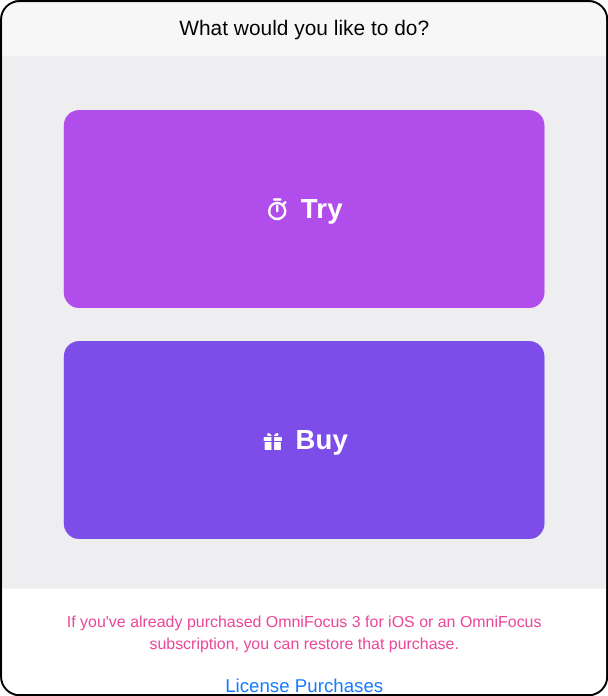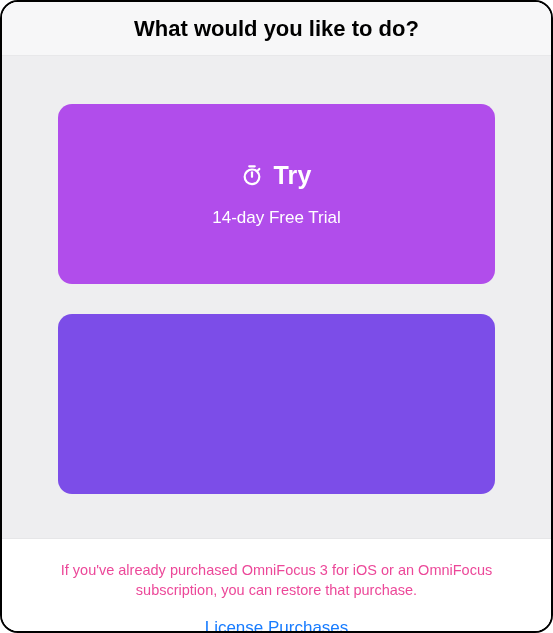--- a/index.html
+++ b/index.html
@@ -24,22 +24,22 @@
       flex-direction: column;
       background: #fff;
     }
     .header {
       background: #f7f7f8;
       padding: 14px 12px 13px;
       text-align: center;
       border-bottom: 1px solid #e8e8ea;
     }
     .header-title {
-      font-size: 22px;
-      font-weight: 700;
+      font-size: 19px;
+      font-weight: 400;
       color: #000;
     }
     .main {
       flex: 1;
       background: #eeeef0;
       padding: 48px 56px 44px;
       display: flex;
       flex-direction: column;
       gap: 30px;
     }
@@ -114,24 +114,35 @@
         <span>
           <svg class="icon-svg" viewBox="0 0 24 24" fill="none" stroke="white" stroke-width="2.4" stroke-linecap="round" stroke-linejoin="round">
             <circle cx="12" cy="14" r="8"></circle>
             <line x1="12" y1="14" x2="12" y2="9"></line>
             <line x1="9" y1="2.5" x2="15" y2="2.5"></line>
             <line x1="18.4" y1="7" x2="20" y2="5.4"></line>
           </svg>
         </span>
         <span class="option-title">Try</span>
       </div>
-      <div class="option-subtitle">14-day Free Trial</div>
     </div>
 
     <div class="option-button buy-button">
+      <div class="option-head">
+        <span>
+          <svg class="icon-svg" viewBox="0 0 24 24" fill="white" stroke="none">
+            <rect x="3" y="9" width="18" height="4" rx="0.5"></rect>
+            <rect x="4" y="14" width="16" height="8" rx="0.5"></rect>
+            <rect x="10.7" y="9" width="2.6" height="13" fill="#7c4de8"></rect>
+            <path d="M11 8 C 8.5 3.5, 5 5, 7 8 Z"></path>
+            <path d="M13 8 C 15.5 3.5, 19 5, 17 8 Z"></path>
+          </svg>
+        </span>
+        <span class="option-title">Buy</span>
+      </div>
     </div>
 
   </div>
 
   <div class="footer">
     <div class="footer-text">If you've already purchased OmniFocus 3 for iOS or an OmniFocus subscription, you can restore that purchase.</div>
     <div class="restore-link">License Purchases</div>
   </div>
 
 </div>

